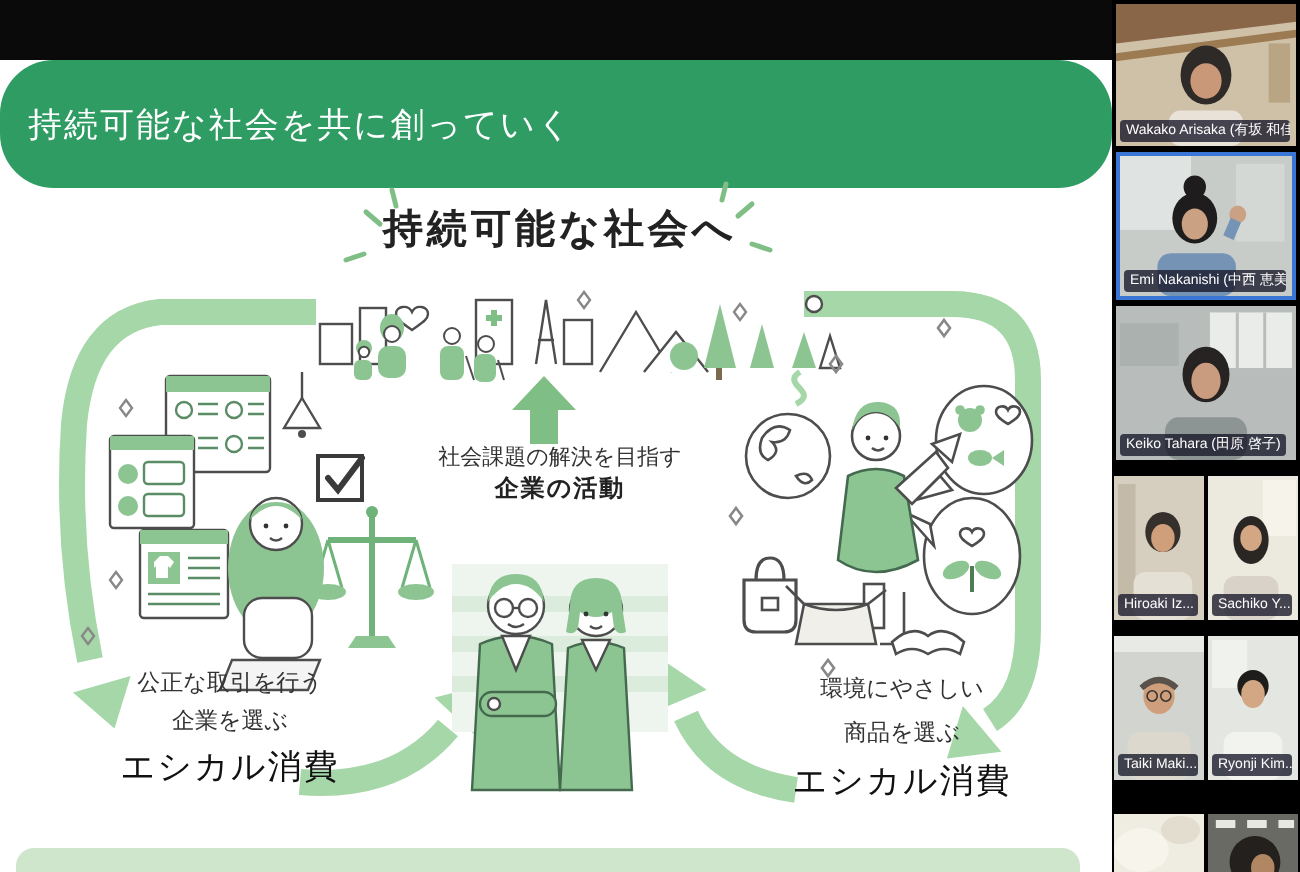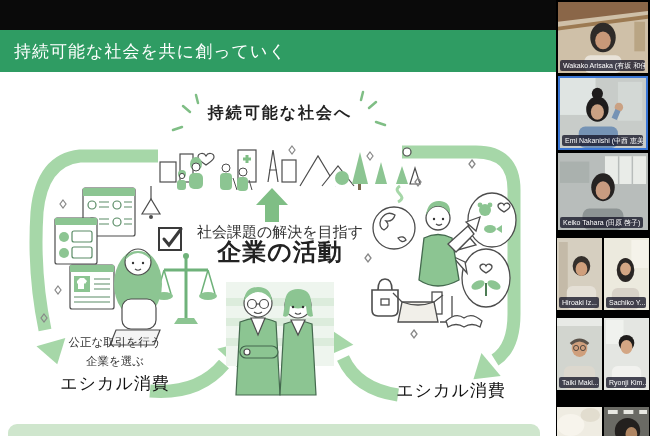--- a/index.html
+++ b/index.html
@@ -1,28 +1,28 @@
 <!DOCTYPE html>
 <html style="--header-green: #2f9c63; --arrow-green: #a6d7a8; --accent-green: #7fbe85; --figure-green: #8cc592; --footer-green: #cfe6cd; --active-border: #3a76d6;"><head>
 <meta charset="utf-8">
 <style>
   html,body{margin:0;padding:0;background:#000;}
   .stage{position:relative;width:650px;height:436px;overflow:hidden;background:#000;
          font-family:"Liberation Sans","DejaVu Sans",sans-serif;}
   
   .slide{position:absolute;left:0;top:0;width:556px;height:436px;background:#fff;}
   .letterbox{position:absolute;left:0;top:0;width:556px;height:30px;background:#0a0a0a;}
-  .slide-header{position:absolute;left:0;top:30px;width:556px;height:42px;
-                background:var(--header-green,#2f9c63);display:flex;align-items:center;}
+  .slide-header{position:absolute;left:0;top:30px;width:556px;height:64px;
+                background:var(--header-green,#2f9c63);display:flex;align-items:center;border-radius:27px;}
   .slide-header span{color:#fff;font-size:17px;letter-spacing:1px;padding-left:14px;}
   .art{position:absolute;left:0;top:84px;width:556px;height:352px;}
   .txt{position:absolute;text-align:center;color:#333;line-height:1.15;}
-  .goal{top:104px;left:148px;width:264px;font-size:16px;font-weight:bold;color:#222;letter-spacing:2px;}
-  .cap-c1{top:223px;left:178px;width:204px;font-size:15px;}
-  .cap-c2{top:238px;left:178px;width:204px;font-size:24px;font-weight:bold;color:#222;letter-spacing:1px;}
+  .goal{top:104px;left:148px;width:264px;font-size:20px;font-weight:bold;color:#222;letter-spacing:2px;}
+  .cap-c1{top:223px;left:178px;width:204px;font-size:11px;}
+  .cap-c2{top:238px;left:178px;width:204px;font-size:12px;font-weight:bold;color:#222;letter-spacing:1px;}
   .lc{left:35px;width:160px;} .rc{left:372px;width:158px;}
   .line-sm{font-size:11.5px;} .line-big{font-size:17px;font-weight:normal;color:#111;letter-spacing:1px;}
   .l1{top:336px;} .l2{top:355px;} .l3{top:374px;}
   .r1{top:339px;} .r2{top:361px;} .r3{top:381px;}
   .footer-pill{position:absolute;left:8px;top:424px;width:532px;height:12px;
                background:var(--footer-green,#cfe6cd);border-radius:9px 9px 0 0;}
   
   .sidebar{position:absolute;left:556px;top:0;width:94px;height:436px;background:#000;}
   .tile{position:absolute;overflow:hidden;background:#222;}
   .tile svg{position:absolute;left:0;top:0;width:100%;height:100%;}
@@ -221,20 +221,22 @@
         <polygon points="414,330 417,334 414,338 411,334" stroke="#888"></polygon>
       </g>
     </svg>
 
     <div class="txt goal">持続可能な社会へ</div>
     <div class="txt cap-c1">社会課題の解決を目指す</div>
     <div class="txt cap-c2">企業の活動</div>
     <div class="txt lc l2 line-sm">企業を選ぶ</div>
     <div class="txt lc l1 line-sm">公正な取引を行う</div>
     <div class="txt lc l3 line-big">エシカル消費</div>
+    <div class="txt rc r1 line-sm">環境にやさしい</div>
+    <div class="txt rc r2 line-sm">商品を選ぶ</div>
     <div class="txt rc r3 line-big">エシカル消費</div>
     <div class="footer-pill"></div>
   </div>
 
   <div class="sidebar">
 
     <div class="tile" style="left:2px;top:2px;width:90px;height:71px">
       <svg viewBox="0 0 92 72" preserveAspectRatio="none">
         <rect width="92" height="72" fill="#cfc0a8"></rect>
         <polygon points="0,0 92,0 92,9 0,20" fill="#8a6648"></polygon>

